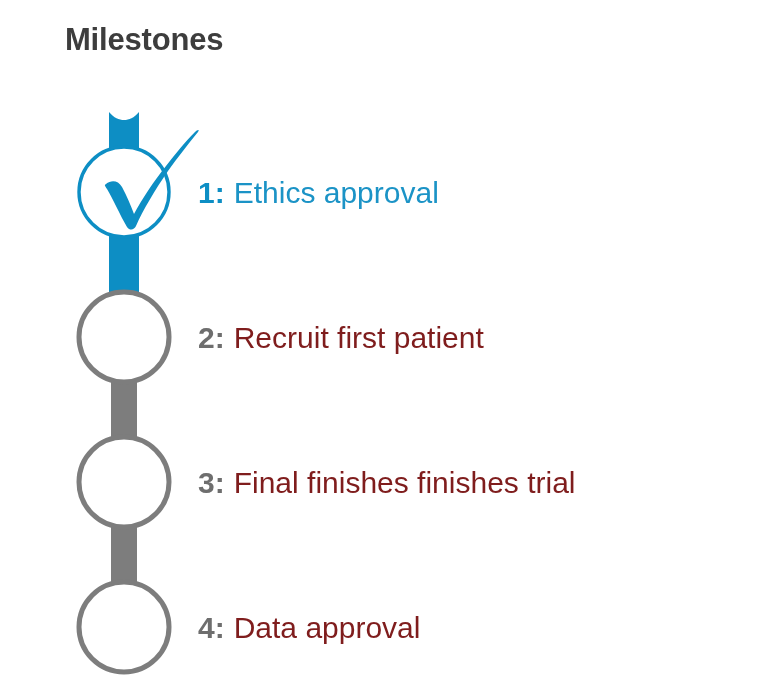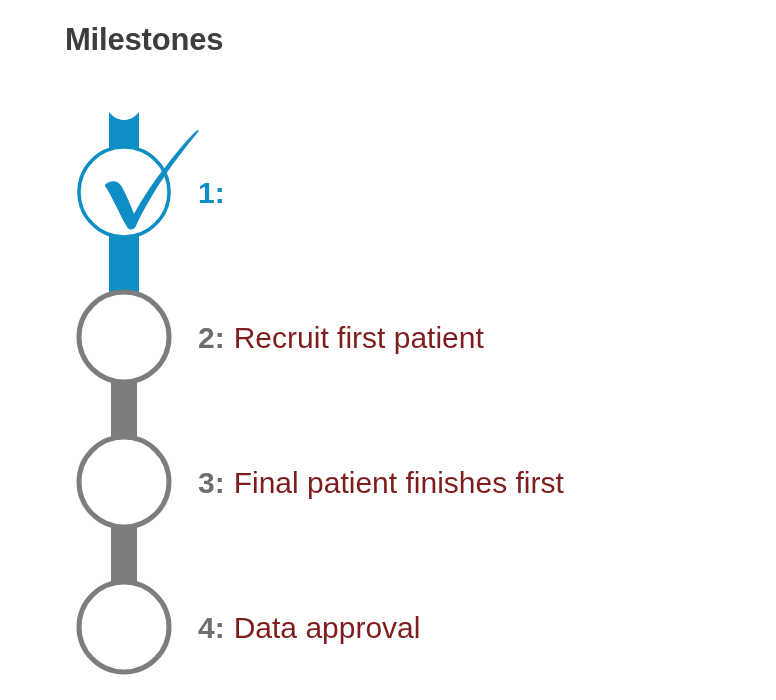--- a/index.html
+++ b/index.html
@@ -126,30 +126,31 @@
     <circle cx="116" cy="627" r="45" fill="#ffffff" stroke="#7d7d7d" stroke-width="5"></circle>
   </svg>
 
   <div class="node-hit" id="node-hit-1"></div>
   <div class="node-hit" id="node-hit-2"></div>
   <div class="node-hit" id="node-hit-3"></div>
   <div class="node-hit" id="node-hit-4"></div>
 
   <div class="milestone-row row-active" id="milestone-row-1">
     <span class="milestone-index">1:</span>
+    <span class="milestone-label">Ethics approval</span>
   </div>
 
   <div class="milestone-row row-pending" id="milestone-row-2">
     <span class="milestone-index">2:</span>
     <span class="milestone-label">Recruit first patient</span>
   </div>
 
   <div class="milestone-row row-pending" id="milestone-row-3">
     <span class="milestone-index">3:</span>
-    <span class="milestone-label">Final patient finishes first</span>
+    <span class="milestone-label">Final finishes finishes trial</span>
   </div>
 
   <div class="milestone-row row-pending" id="milestone-row-4">
     <span class="milestone-index">4:</span>
     <span class="milestone-label">Data approval</span>
   </div>
 
 </div>
 
 </body></html>

